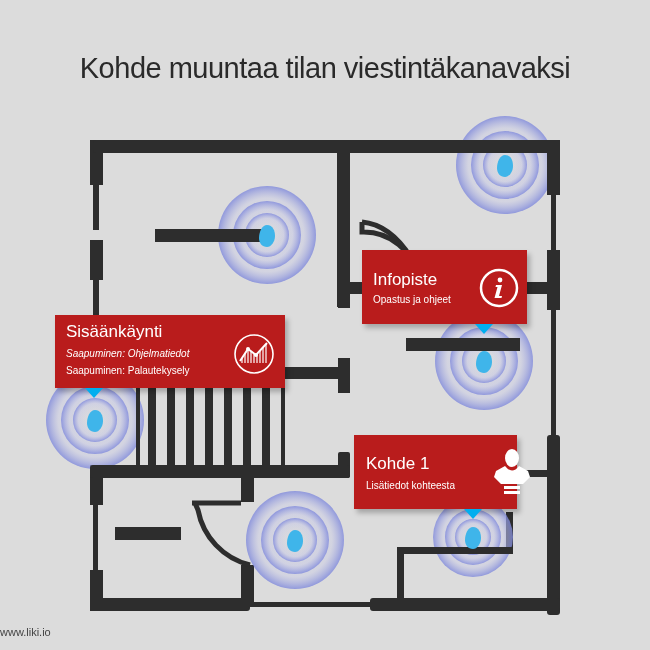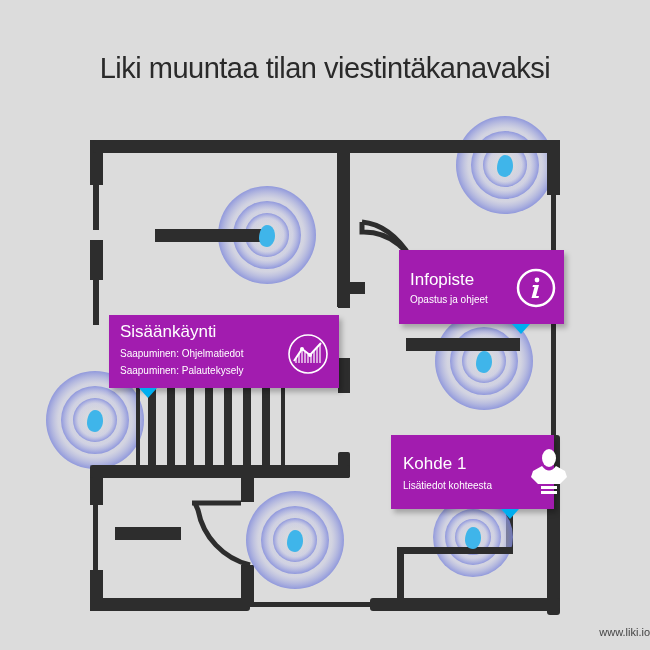--- a/index.html
+++ b/index.html
@@ -6,42 +6,41 @@
     body {
       width: 650px; height: 650px; background: #dcdcdc;
       position: relative; overflow: hidden;
       font-family: "Liberation Sans", sans-serif;
     }
     .title {
       position: absolute; left: 0; top: 52px; width: 650px; text-align: center;
       font-size: 29px; color: #2a2a2a; font-weight: 300; letter-spacing: -0.5px;
     }
     .footer {
-      position: absolute; left: 0; top: 626px; width: 650px; text-align: right;
+      position: absolute; left: 0; top: 626px; width: 650px; text-align: left;
       font-size: 11px; color: #444;
     }
     svg.plan { position: absolute; left: 0; top: 0; }
     .callout {
-      position: absolute; background: #a21caf; color: #fff;
+      position: absolute; background: #b91c1c; color: #fff;
       box-shadow: 3px 4px 5px rgba(0,0,0,0.25);
-      margin-left: 37px;
     }
     .callout .pointer {
       position: absolute; width: 0; height: 0;
       border-left: 9px solid transparent; border-right: 9px solid transparent;
       border-top: 10px solid #00aeef; bottom: -10px;
     }
     .callout .h { position: absolute; font-size: 17px; font-weight: 300; }
     .callout .s { position: absolute; font-size: 10px; font-weight: 300; }
     .callout .ico { position: absolute; }
   </style>
 </head>
 <body>
 
-<div class="title">Liki muuntaa tilan viestintäkanavaksi</div>
+<div class="title">Kohde muuntaa tilan viestintäkanavaksi</div>
 
 <svg class="plan" width="650" height="650" viewBox="0 0 650 650">
   <defs>
     <radialGradient id="ringGrad" cx="50%" cy="50%" r="50%">
       <stop offset="0%" stop-color="#dcdcdc" stop-opacity="0"></stop>
       <stop offset="75%" stop-color="#c9cbe6" stop-opacity="0.5"></stop>
       <stop offset="100%" stop-color="#7e88dc" stop-opacity="0.8"></stop>
     </radialGradient>
   </defs>
 
@@ -158,23 +157,23 @@
   <g fill="#3fb5ea">
     <path d="M267 225 c6 0 8 6 8 11 c0 6 -4 11 -8 11 c-5 0 -8 -4 -8 -9 c0 -6 3 -13 8 -13z"></path>
     <path d="M505 155 c6 0 8 6 8 11 c0 6 -4 11 -8 11 c-5 0 -8 -4 -8 -9 c0 -6 3 -13 8 -13z"></path>
     <path d="M484 351 c6 0 8 6 8 11 c0 6 -4 11 -8 11 c-5 0 -8 -4 -8 -9 c0 -6 3 -13 8 -13z"></path>
     <path d="M95 410 c6 0 8 6 8 11 c0 6 -4 11 -8 11 c-5 0 -8 -4 -8 -9 c0 -6 3 -13 8 -13z"></path>
     <path d="M295 530 c6 0 8 6 8 11 c0 6 -4 11 -8 11 c-5 0 -8 -4 -8 -9 c0 -6 3 -13 8 -13z"></path>
     <path d="M473 527 c6 0 8 6 8 11 c0 6 -4 11 -8 11 c-5 0 -8 -4 -8 -9 c0 -6 3 -13 8 -13z"></path>
   </g>
 </svg>
 
-<div class="callout" style="left:72px; top:315px; width:230px; height:73px;">
+<div class="callout" style="left:55px; top:315px; width:230px; height:73px;">
   <div class="h" style="left:11px; top:7px;">Sisäänkäynti</div>
-  <div class="s" style="left:11px; top:33px;">Saapuminen: Ohjelmatiedot</div>
+  <div class="s" style="left:11px; top:33px;font-style:italic;">Saapuminen: Ohjelmatiedot</div>
   <div class="s" style="left:11px; top:50px;">Saapuminen: Palautekysely</div>
   <svg class="ico" width="42" height="42" viewBox="0 0 42 42" style="left:178px; top:18px;">
     <circle cx="21" cy="21" r="19" fill="none" stroke="#fff" stroke-width="1.6"></circle>
     <g stroke="#fff" stroke-width="1.2">
       <line x1="9" y1="30" x2="9" y2="25"></line>
         <line x1="12" y1="30" x2="12" y2="20"></line>
         <line x1="15" y1="30" x2="15" y2="17"></line>
       <line x1="18" y1="30" x2="18" y2="19"></line>
         <line x1="21" y1="30" x2="21" y2="21"></line>
         <line x1="24" y1="30" x2="24" y2="21"></line>

